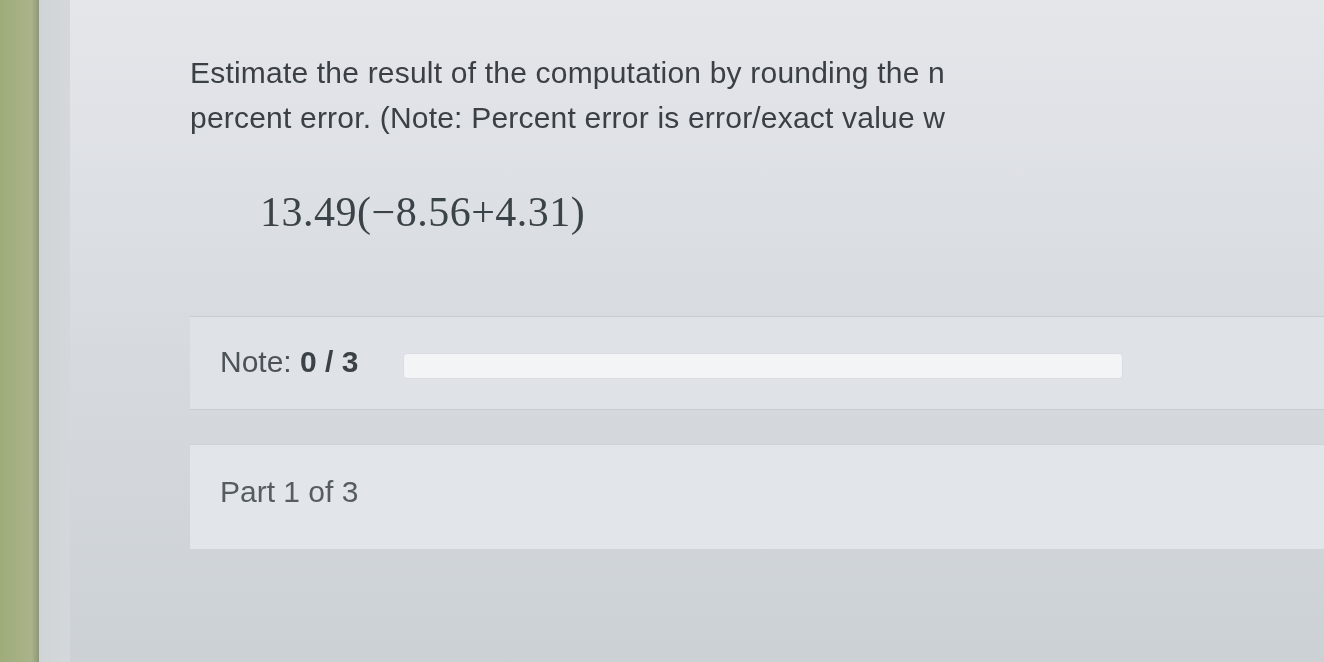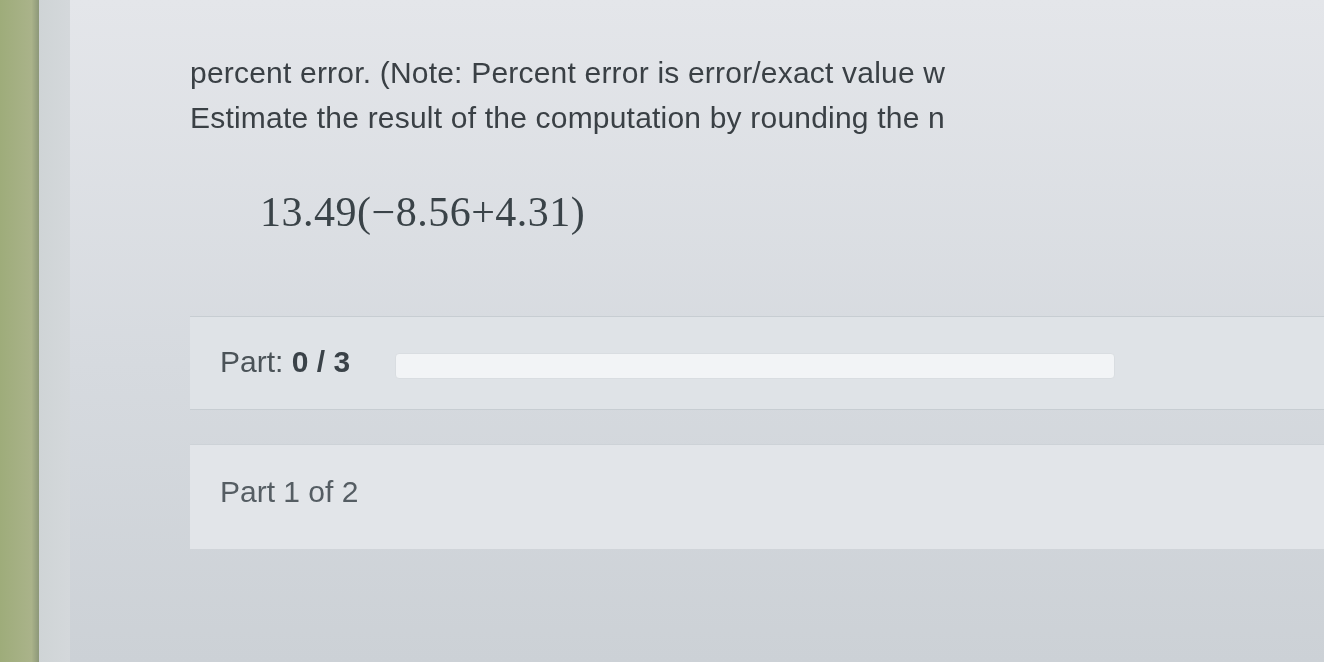--- a/index.html
+++ b/index.html
@@ -83,31 +83,31 @@
   }
 </style>
 </head>
 <body>
 
 <div class="page">
   <div class="left-strip"></div>
   <div class="content">
 
     <div class="question-text">
+      <div>Estimate the result of the computation by rounding the n</div>
       <div>percent error. (Note: Percent error is error/exact value w</div>
-      <div>Estimate the result of the computation by rounding the n</div>
     </div>
 
     <div class="expression">13.49(−8.56+4.31)</div>
 
     <div class="progress-panel">
       <span class="progress-label">
-        <span>Part: </span><span class="bold">0</span><span class="bold"> / </span><span class="bold">3</span>
+        <span>Note: </span><span class="bold">0</span><span class="bold"> / </span><span class="bold">3</span>
       </span>
       <span class="progress-bar-track"></span>
     </div>
 
     <div class="part-panel">
-      <div class="part-label">Part 1 of 2</div>
+      <div class="part-label">Part 1 of 3</div>
     </div>
 
   </div>
 </div>
 
 </body></html>

